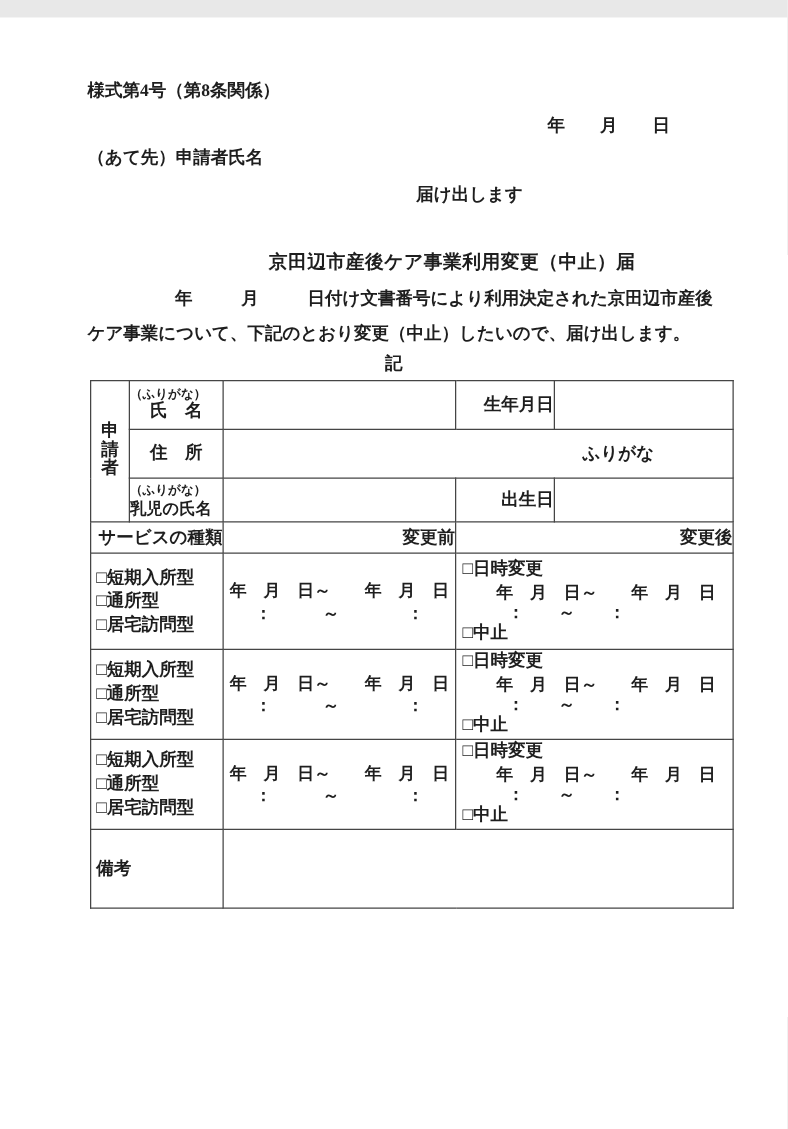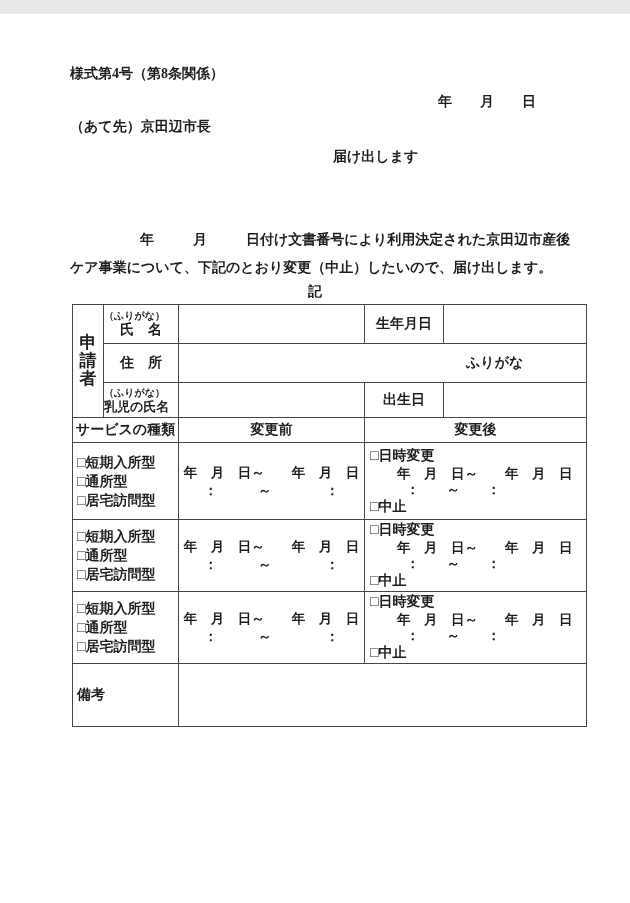--- a/index.html
+++ b/index.html
@@ -32,27 +32,27 @@
     border-collapse:collapse;
     table-layout:fixed;
   }
   table.form td {
     border:1px solid #454545;
     padding:0;
     vertical-align:middle;
     font-size:14px;
     overflow:hidden;
   }
-  .tc { text-align:center; }
+  .tc { text-align:right; }
   .furigana { font-size:10px; line-height:12px; display:block; text-align:left; }
   .label-line { display:block; text-align:center; line-height:16px; }
   .label-line-sm { display:block; text-align:left; line-height:15px; font-size:13px; }
   .vertical {
     width:1em; margin:0 auto;
-    font-size:17px; line-height:1.06;
+    font-size:14px; line-height:1.06;
     word-break:break-all; text-align:center;
   }
   .phone-cell { padding-left:287px !important; }
   .remarks-cell { padding-left:4px !important; }
 
   .svc-type { padding-left:4px !important; vertical-align:middle; }
   .svc-line { display:block; line-height:19px; white-space:nowrap; }
 
   .before-cell { text-align:center; }
   .bc-date { display:block; line-height:18px; font-size:13.5px; white-space:nowrap; }
@@ -63,22 +63,23 @@
   .ac-date  { display:block; line-height:17px; font-size:13.5px; margin-left:27px; white-space:nowrap; }
   .ac-time  { display:block; line-height:16px; font-size:13.5px; margin-left:36px; white-space:nowrap; }
 </style>
 </head>
 <body>
 
 <div class="page">
 
   <div class="abs form-number">様式第4号（第8条関係）</div>
   <div class="abs header-date">年　　月　　日</div>
-  <div class="abs addressee">（あて先）京田辺市長</div>
+  <div class="abs addressee">（あて先）申請者氏名</div>
   <div class="abs applicant-sig">届け出します</div>
+  <div class="abs form-title">京田辺市産後ケア事業利用変更（中止）届</div>
 
   <div class="abs intro-line2">ケア事業について、下記のとおり変更（中止）したいので、届け出します。</div>
   <div class="abs intro-line1">
     <span>年</span><span class="gap39">月</span><span class="gap39">日付け文書番号により利用決定された京田辺市産後</span>
   </div>
   <div class="abs record-marker">記</div>
 
   <table class="form">
     <colgroup>
       <col style="width:31px">

